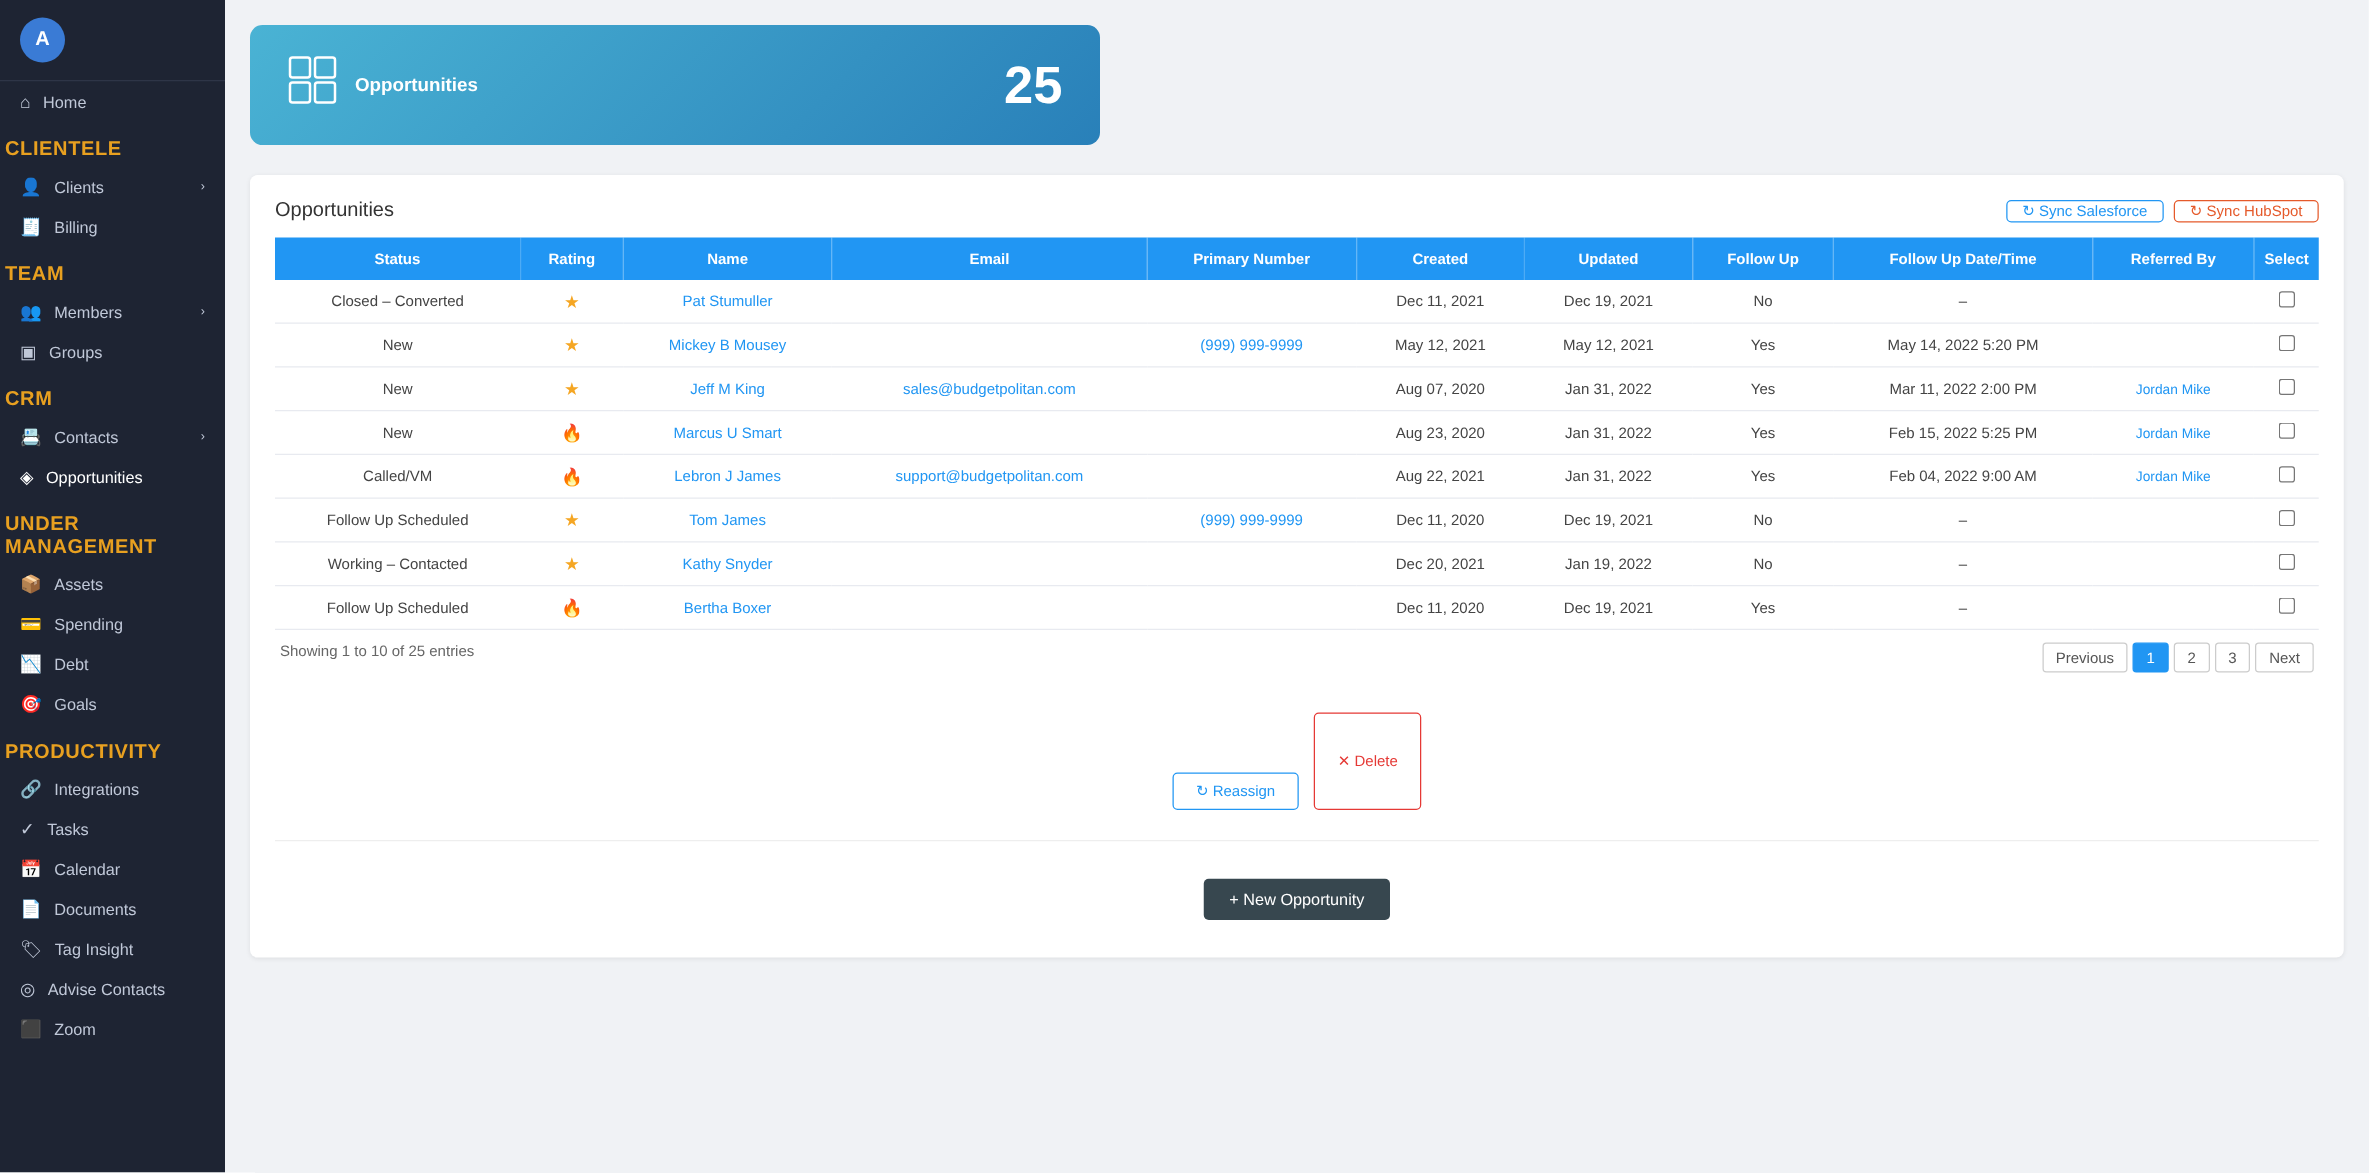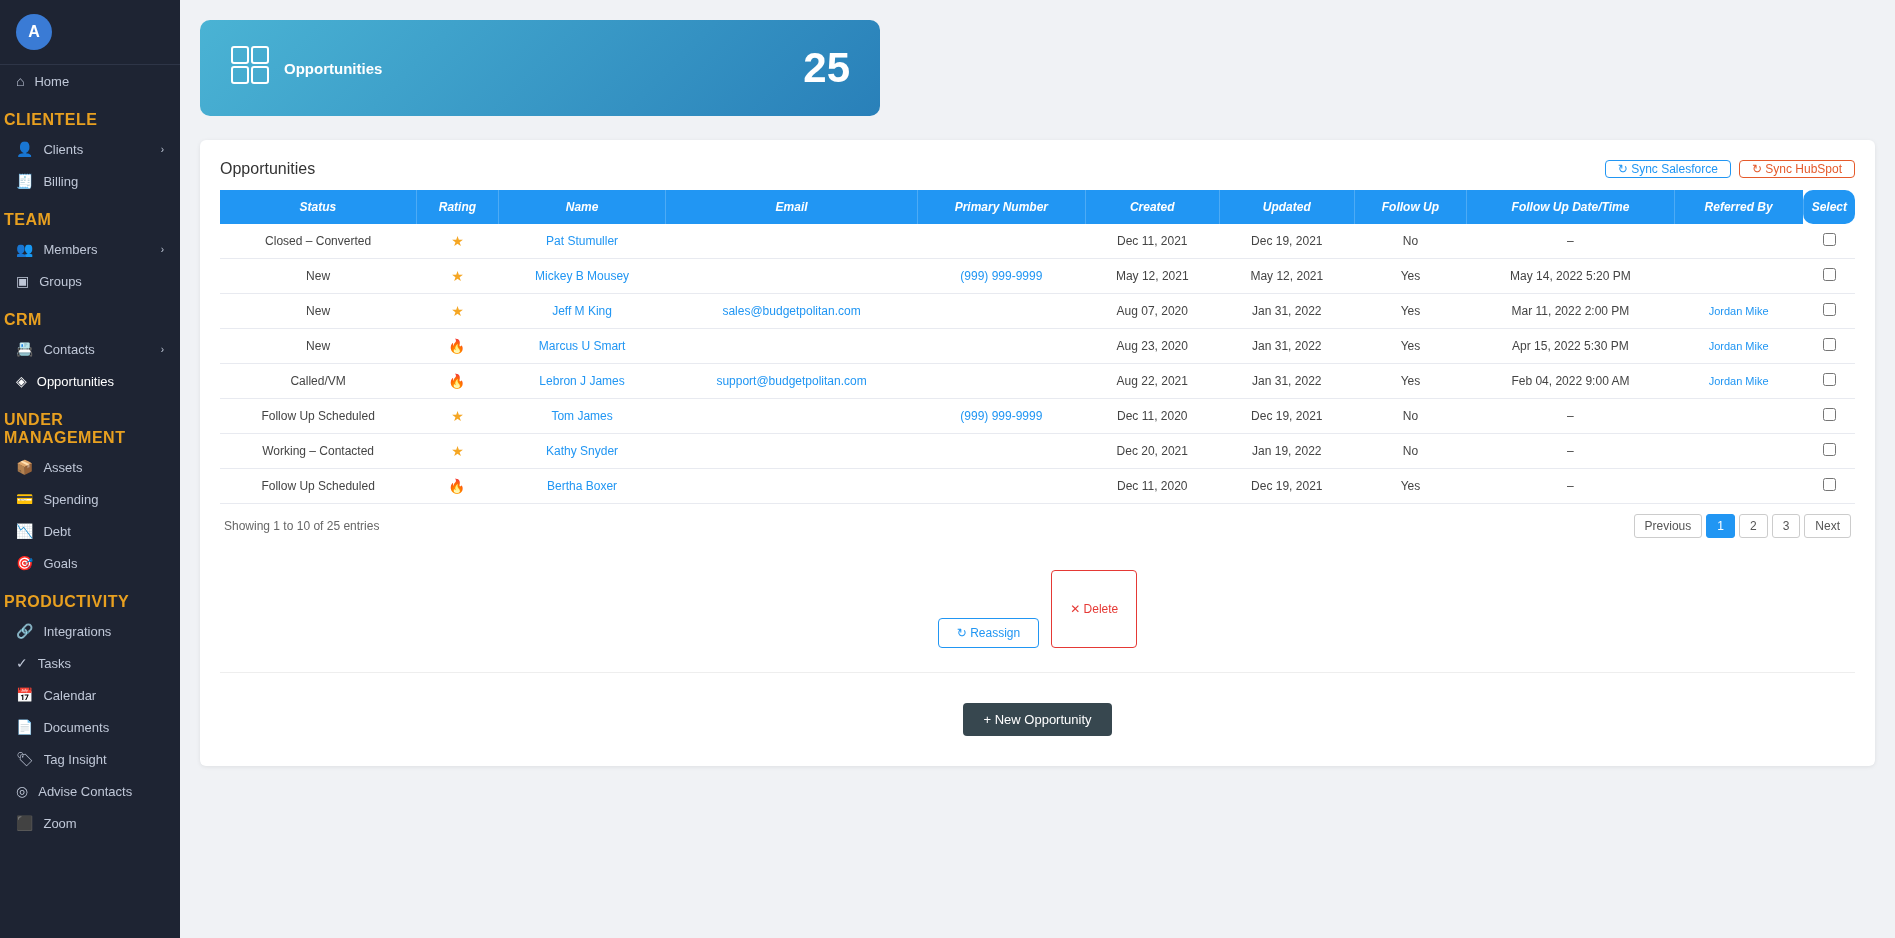--- a/index.html
+++ b/index.html
@@ -100,47 +100,47 @@
       align-items: center;
       margin-bottom: 10px;
     }
     .show-entries { display: flex; align-items: center; gap: 6px; }
     .show-entries select { padding: 2px 4px; border: 1px solid #ccc; border-radius: 3px; }
     .search-box { display: flex; align-items: center; gap: 6px; }
     .search-box input { border: 1px solid #ccc; border-radius: 3px; padding: 4px 8px; }
 
     
     .data-table { width: 100%; border-collapse: collapse; background: white; }
-    .data-table thead tr { background: #2196F3; color: white; font-style: italic; }
+    .data-table thead tr { background: #2196F3; color: white; }
     .data-table thead th {
       padding: 10px 8px;
       text-align: center;
       font-size: 12px;
       font-weight: 600;
       border-right: 1px solid rgba(255,255,255,0.2);
       white-space: nowrap;
     }
-    .data-table thead th:last-child { border-right: none; border-radius: 10px; }
+    .data-table thead th:last-child { border-right: none; }
     .data-table tbody tr { border-bottom: 1px solid #e8eaf0; }
     .data-table tbody td {
       padding: 9px 8px;
       text-align: center;
       font-size: 12px;
       color: #444;
     }
     .name-link { color: #2196F3; text-decoration: none; }
     .ref-link { color: #2196F3; text-decoration: none; font-size: 11px; }
     td.select-col { width: 30px; }
     td.select-col input[type="checkbox"] { cursor: pointer; }
 
     
     .table-footer {
       display: flex;
       justify-content: space-between;
-      align-items: center;
+      align-items: flex-start;
       padding: 10px 4px;
     }
     .showing-text { font-size: 12px; color: #666; }
     .pagination { display: flex; gap: 4px; align-items: center; }
     .page-btn {
       padding: 4px 10px;
       border: 1px solid #ccc;
       background: white;
       border-radius: 3px;
       cursor: pointer;
@@ -396,21 +396,21 @@
     </tr>
             <tr>
       <td>New</td>
       <td><span style="color:#e53935;font-size:14px;">🔥</span></td>
       <td><a class="name-link" href="#">Marcus U Smart</a></td>
       <td></td>
       <td style="color:#2196F3;"></td>
       <td>Aug 23, 2020</td>
       <td>Jan 31, 2022</td>
       <td>Yes</td>
-      <td>Apr 15, 2022 5:30 PM</td>
+      <td>Feb 15, 2022 5:25 PM</td>
       <td><a class="ref-link" href="#">Jordan Mike</a></td>
       <td class="select-col"><input type="checkbox" style=""></td>
     </tr>
             <tr>
       <td>Called/VM</td>
       <td><span style="color:#e53935;font-size:14px;">🔥</span></td>
       <td><a class="name-link" href="#">Lebron J James</a></td>
       <td><a class="name-link" href="#">support@budgetpolitan.com</a></td>
       <td style="color:#2196F3;"></td>
       <td>Aug 22, 2021</td>

